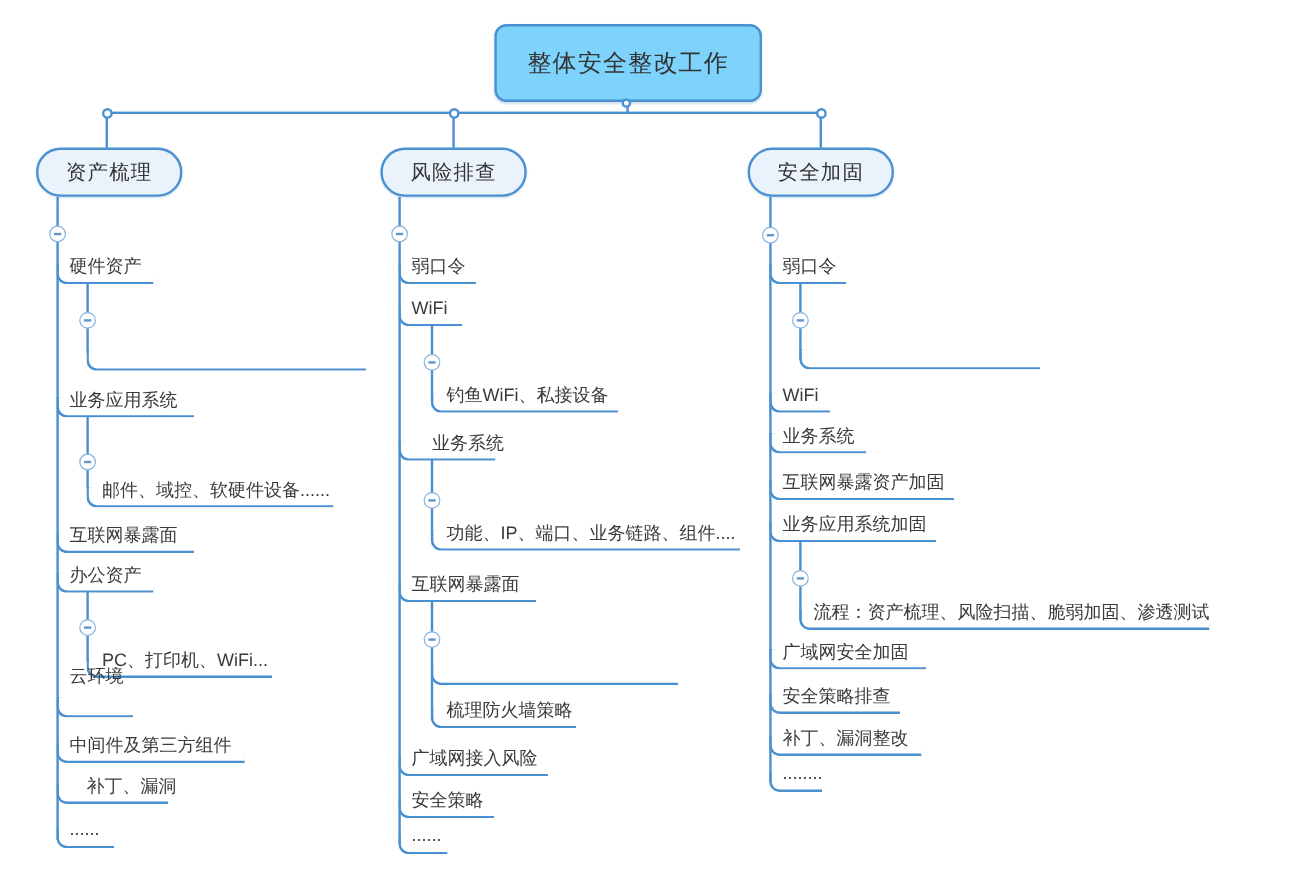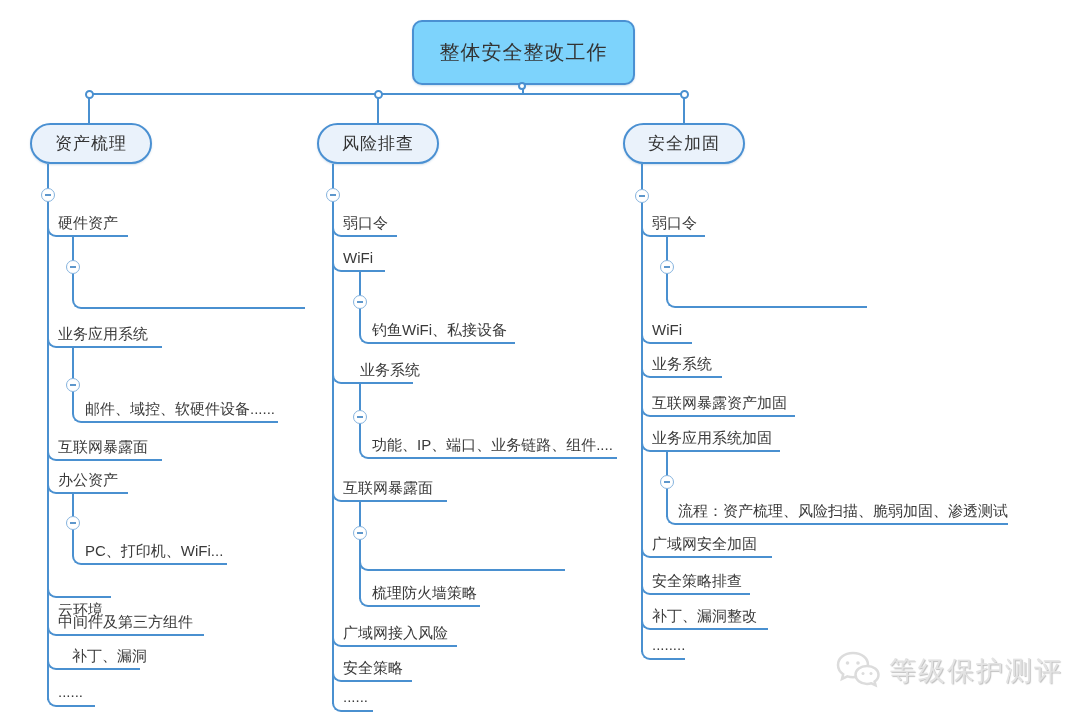--- a/index.html
+++ b/index.html
@@ -100,21 +100,21 @@
   <div class="node-child" style="left:58px;top:437px;">互联网暴露面</div>
 
   <div class="l-conn" style="left:47px;top:477px;width:81px;height:17px;"></div>
   <div class="node-child" style="left:58px;top:470px;">办公资产</div>
   <div class="vline" style="left:72px;top:493px;height:58px;"></div>
   <div class="collapse" style="left:66px;top:516px;"></div>
   <div class="l-conn" style="left:72px;top:548px;width:155px;height:17px;"></div>
   <div class="node-child" style="left:85px;top:541px;">PC、打印机、WiFi...</div>
 
   <div class="l-conn" style="left:47px;top:581px;width:64px;height:17px;"></div>
-  <div class="node-child" style="left:58px;top:600px;">云环境</div>
+  <div class="node-child" style="left:58px;top:554px;">云环境</div>
 
   <div class="l-conn" style="left:47px;top:619px;width:157px;height:17px;"></div>
   <div class="node-child" style="left:58px;top:612px;">中间件及第三方组件</div>
 
   <div class="l-conn" style="left:47px;top:653px;width:93px;height:17px;"></div>
   <div class="node-child" style="left:72px;top:646px;">补丁、漏洞</div>
 
   <div class="l-conn" style="left:47px;top:690px;width:48px;height:17px;"></div>
   <div class="node-child" style="left:58px;top:682px;">......</div>
 
@@ -185,31 +185,14 @@
 
   <div class="l-conn" style="left:641px;top:578px;width:109px;height:17px;"></div>
   <div class="node-child" style="left:652px;top:571px;">安全策略排查</div>
 
   <div class="l-conn" style="left:641px;top:613px;width:127px;height:17px;"></div>
   <div class="node-child" style="left:652px;top:606px;">补丁、漏洞整改</div>
 
   <div class="l-conn" style="left:641px;top:643px;width:44px;height:17px;"></div>
   <div class="node-child" style="left:652px;top:635px;">........</div>
 
-  <div class="watermark" style="left:835px;top:650px;">
-    <span style="display:inline-block;line-height:0;">
-      <svg width="46" height="42" viewBox="0 0 46 42">
-        <g fill="none" stroke="#dcdcdc" stroke-width="2.5">
-          <path d="M18 3 C9 3 3 8.5 3 15 C3 18.8 5 22 8.2 24.2 L7 29 L12.4 26.4 C14.1 26.9 16 27.2 18 27.2 C27 27.2 33 21.6 33 15 C33 8.5 27 3 18 3 Z"></path>
-          <path d="M32 16 C38.5 16 43.5 20 43.5 24.8 C43.5 27.6 42 30 39.6 31.6 L40.5 35.2 L36.4 33.3 C35 33.7 33.5 33.9 32 33.9 C25.5 33.9 20.5 29.8 20.5 24.8 C20.5 20 25.5 16 32 16 Z" fill="#ffffff"></path>
-        </g>
-        <g fill="#dcdcdc">
-          <circle cx="12.5" cy="13" r="1.8"></circle>
-          <circle cx="23" cy="13" r="1.8"></circle>
-          <circle cx="28" cy="23.5" r="1.5"></circle>
-          <circle cx="36" cy="23.5" r="1.5"></circle>
-        </g>
-      </svg>
-    </span>
-    <span>等级保护测评</span>
-  </div>
 
 </div>
 
 </body></html>

